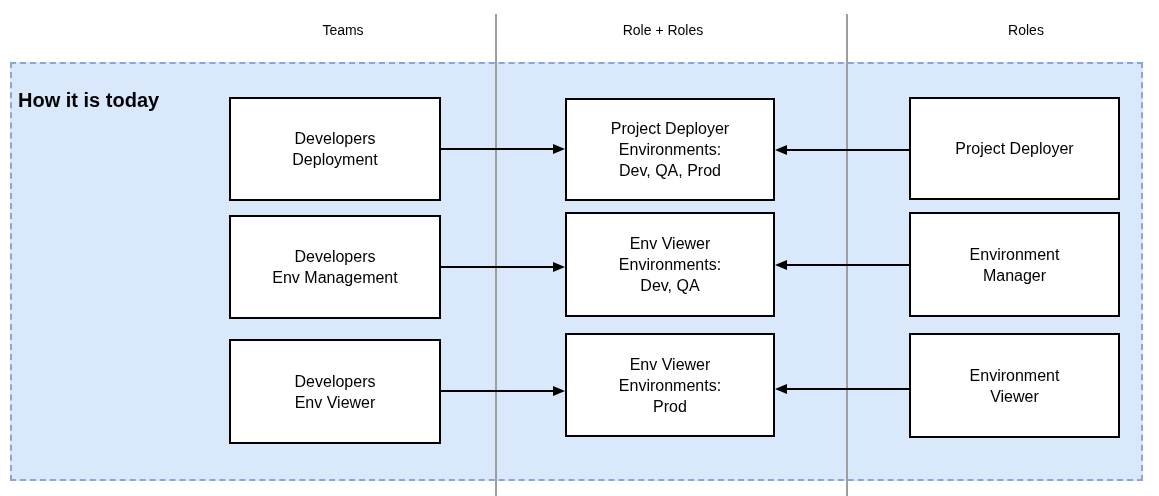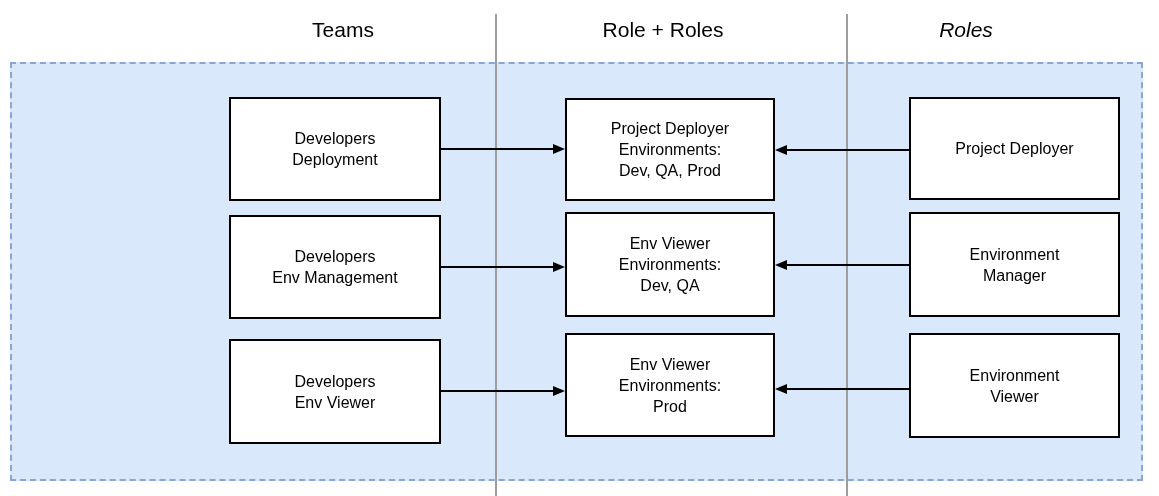--- a/index.html
+++ b/index.html
@@ -22,28 +22,28 @@
     height: 496px;
     background: var(--canvas_bg);
     overflow: hidden;
   }
 
   .col-header {
     position: absolute;
     top: 16px;
     width: 220px;
     text-align: center;
-    font-size: 21px;
+    font-size: 14px;
     line-height: 28px;
     color: var(--text);
     z-index: 2;
   }
   .hdr-teams  { left: 233px; }
   .hdr-scope  { left: 553px; }
-  .hdr-roles  { left: 856px; font-style: italic; }
+  .hdr-roles  { left: 916px; }
 
   .lane-line {
     position: absolute;
     top: 14px;
     bottom: 0;
     width: 2px;
     background: var(--lane_line);
     z-index: 1;
   }
   .lane-1 { left: 495px; }
@@ -112,20 +112,21 @@
 <div class="stage">
 
   <div class="lane-line lane-1"></div>
   <div class="lane-line lane-2"></div>
 
   <div class="col-header hdr-teams">Teams</div>
   <div class="col-header hdr-scope">Role + Roles</div>
   <div class="col-header hdr-roles">Roles</div>
 
   <div class="group-container"></div>
+  <div class="group-label">How it is today</div>
 
   <div class="box t1">Developers
 Deployment</div>
   <div class="box t2">Developers
 Env Management</div>
   <div class="box t3">Developers
 Env Viewer</div>
 
   <div class="box s1">Project Deployer
 Environments:

